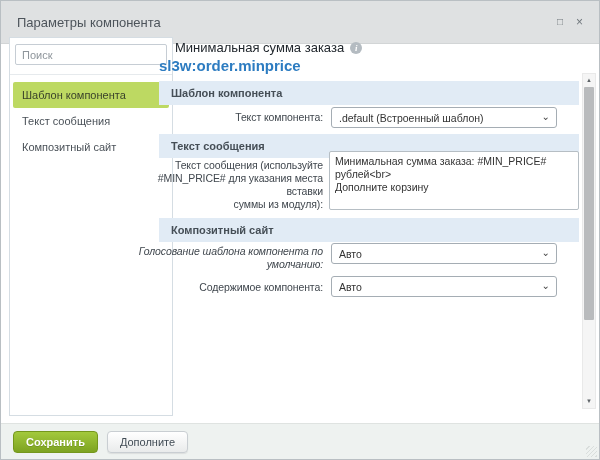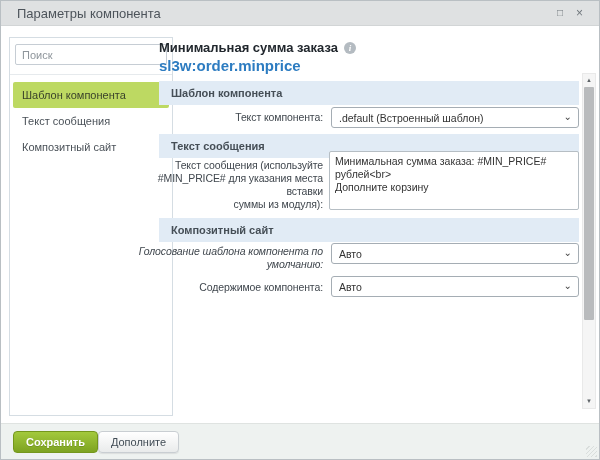--- a/index.html
+++ b/index.html
@@ -6,21 +6,21 @@
   html,body { margin:0; padding:0; background:#fff; }
   body { font-family:"Liberation Sans", sans-serif; }
 
   .dialog {
     position:relative; width:600px; height:460px;
     background:#fff; border:1px solid #b9bfc3; overflow:hidden;
   }
 
   
   .titlebar {
-    position:absolute; top:0; left:0; right:0; height:25px;
+    position:absolute; top:0; left:0; right:0; height:43px;
     background:#dfe1e2; border-bottom:1px solid #d2d5d6;
     display:flex; align-items:center; padding:0 16px;
   }
   .titlebar-text { font-size:13px; color:#4d545b; }
   .win-controls { margin-left:auto; display:flex; align-items:center; gap:13px; }
   .win-btn { color:#70777d; cursor:pointer; line-height:1; }
   .maximize-glyph { font-size:10px; }
   .close-glyph { font-size:12px; }
 
   
@@ -40,21 +40,21 @@
     height:26px; display:flex; align-items:center; padding:0 9px;
     font-size:11px; color:#4a5158; border-radius:2px; cursor:pointer;
   }
   .menu-item.active { background:#bdd962; color:#39412a; }
 
   
   .page-title-row {
     position:absolute; left:158px; top:39px;
     display:flex; align-items:center; gap:6px;
   }
-  .page-title { font-size:13px; font-weight:bold; color:#21272d; }
+  .page-title { font-size:13px; font-weight:normal; color:#21272d;margin-left:16px; }
   .info-icon {
     width:12px; height:12px; border-radius:50%; background:#b4bbc1;
     color:#fff; font-size:9px; font-weight:bold; font-style:italic;
     text-align:center; line-height:12px; font-family:"Liberation Serif", serif;
     cursor:pointer;
   }
   .component-link {
     position:absolute; left:158px; top:56px;
     font-size:15px; font-weight:bold; color:#2d7cc1; cursor:pointer;
   }
@@ -70,21 +70,21 @@
   .field-label {
     position:absolute; text-align:right; font-size:10.5px; color:#40474e;
     white-space:pre-line; line-height:13px; letter-spacing:-0.1px;
   }
   .lbl1 { left:158px; width:164px; top:110px; }
   .lbl2 { left:132px; width:190px; top:158px; }
   .lbl3 { left:132px; width:190px; top:244px;font-style:italic; }
   .lbl4 { left:132px; width:190px; top:280px; }
 
   .select-box {
-    position:absolute; left:330px; width:248px; height:21px;
+    position:absolute; left:330px; width:226px; height:21px;
     border:1px solid #a5adb4; border-radius:3px; background:#fff;
     display:flex; align-items:center; padding:0 20px 0 7px;
     font-size:10.5px; color:#333; cursor:pointer;
   }
   .sel1 { top:106px; } .sel2 { top:242px; } .sel3 { top:275px; }
   .select-chevron {
     position:absolute; right:6px; top:45%; transform:translateY(-50%);
     font-size:10px; color:#444; line-height:1;
   }
   .select-value { overflow:hidden; white-space:nowrap; }
@@ -109,21 +109,21 @@
   .scroll-down { bottom:0; }
   .scroll-thumb {
     position:absolute; top:13px; left:1px; right:1px; height:233px;
     background:#b9bbbd; border-radius:1px; cursor:pointer;
   }
 
   
   .footer {
     position:absolute; left:0; right:0; bottom:0; height:36px;
     background:#eef2f0; border-top:1px solid #dfe3e1;
-    display:flex; align-items:center; padding-left:12px; 
+    display:flex; align-items:center; padding-left:12px; gap:9px;
   }
   .btn {
     height:22px; padding:0 12px; border-radius:4px; font-size:11px;
     display:inline-flex; align-items:center; cursor:pointer; white-space:nowrap;
   }
   .btn-save {
     background:linear-gradient(to bottom,#a3c93c,#7da321);
     border:1px solid #74971c; color:#fff; font-weight:bold;
     text-shadow:0 1px 0 rgba(0,0,0,.15);
   }

